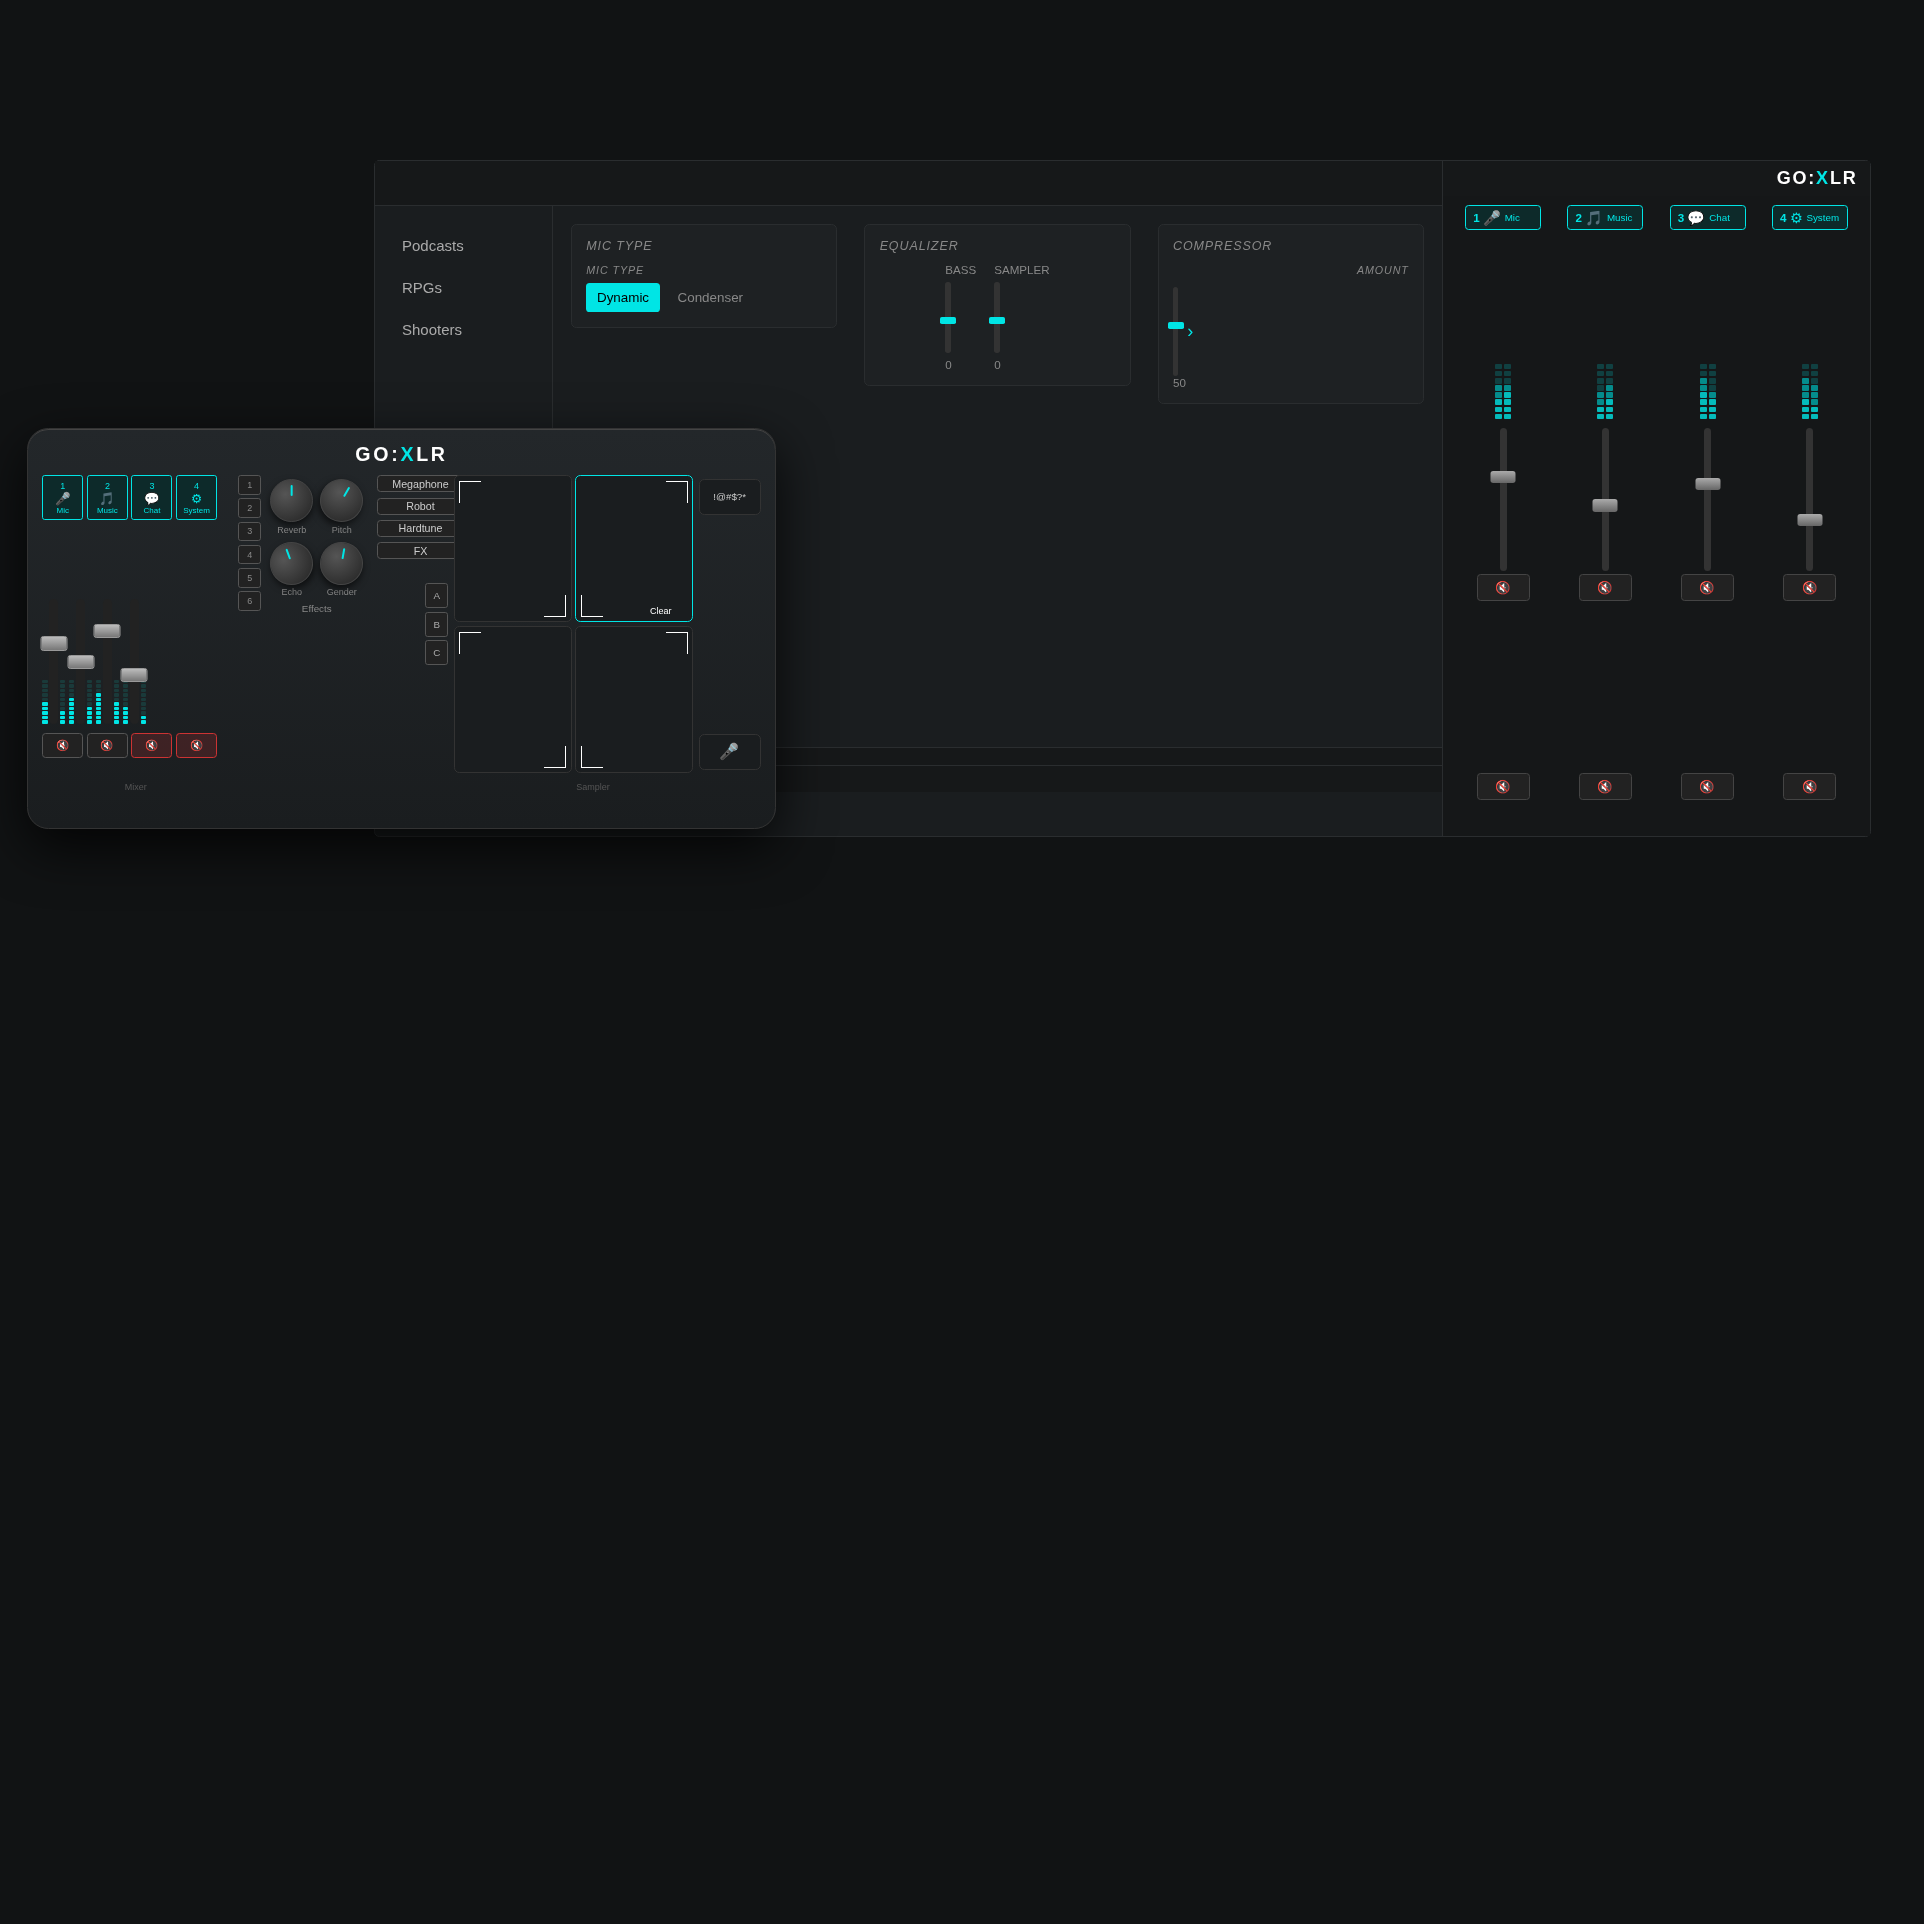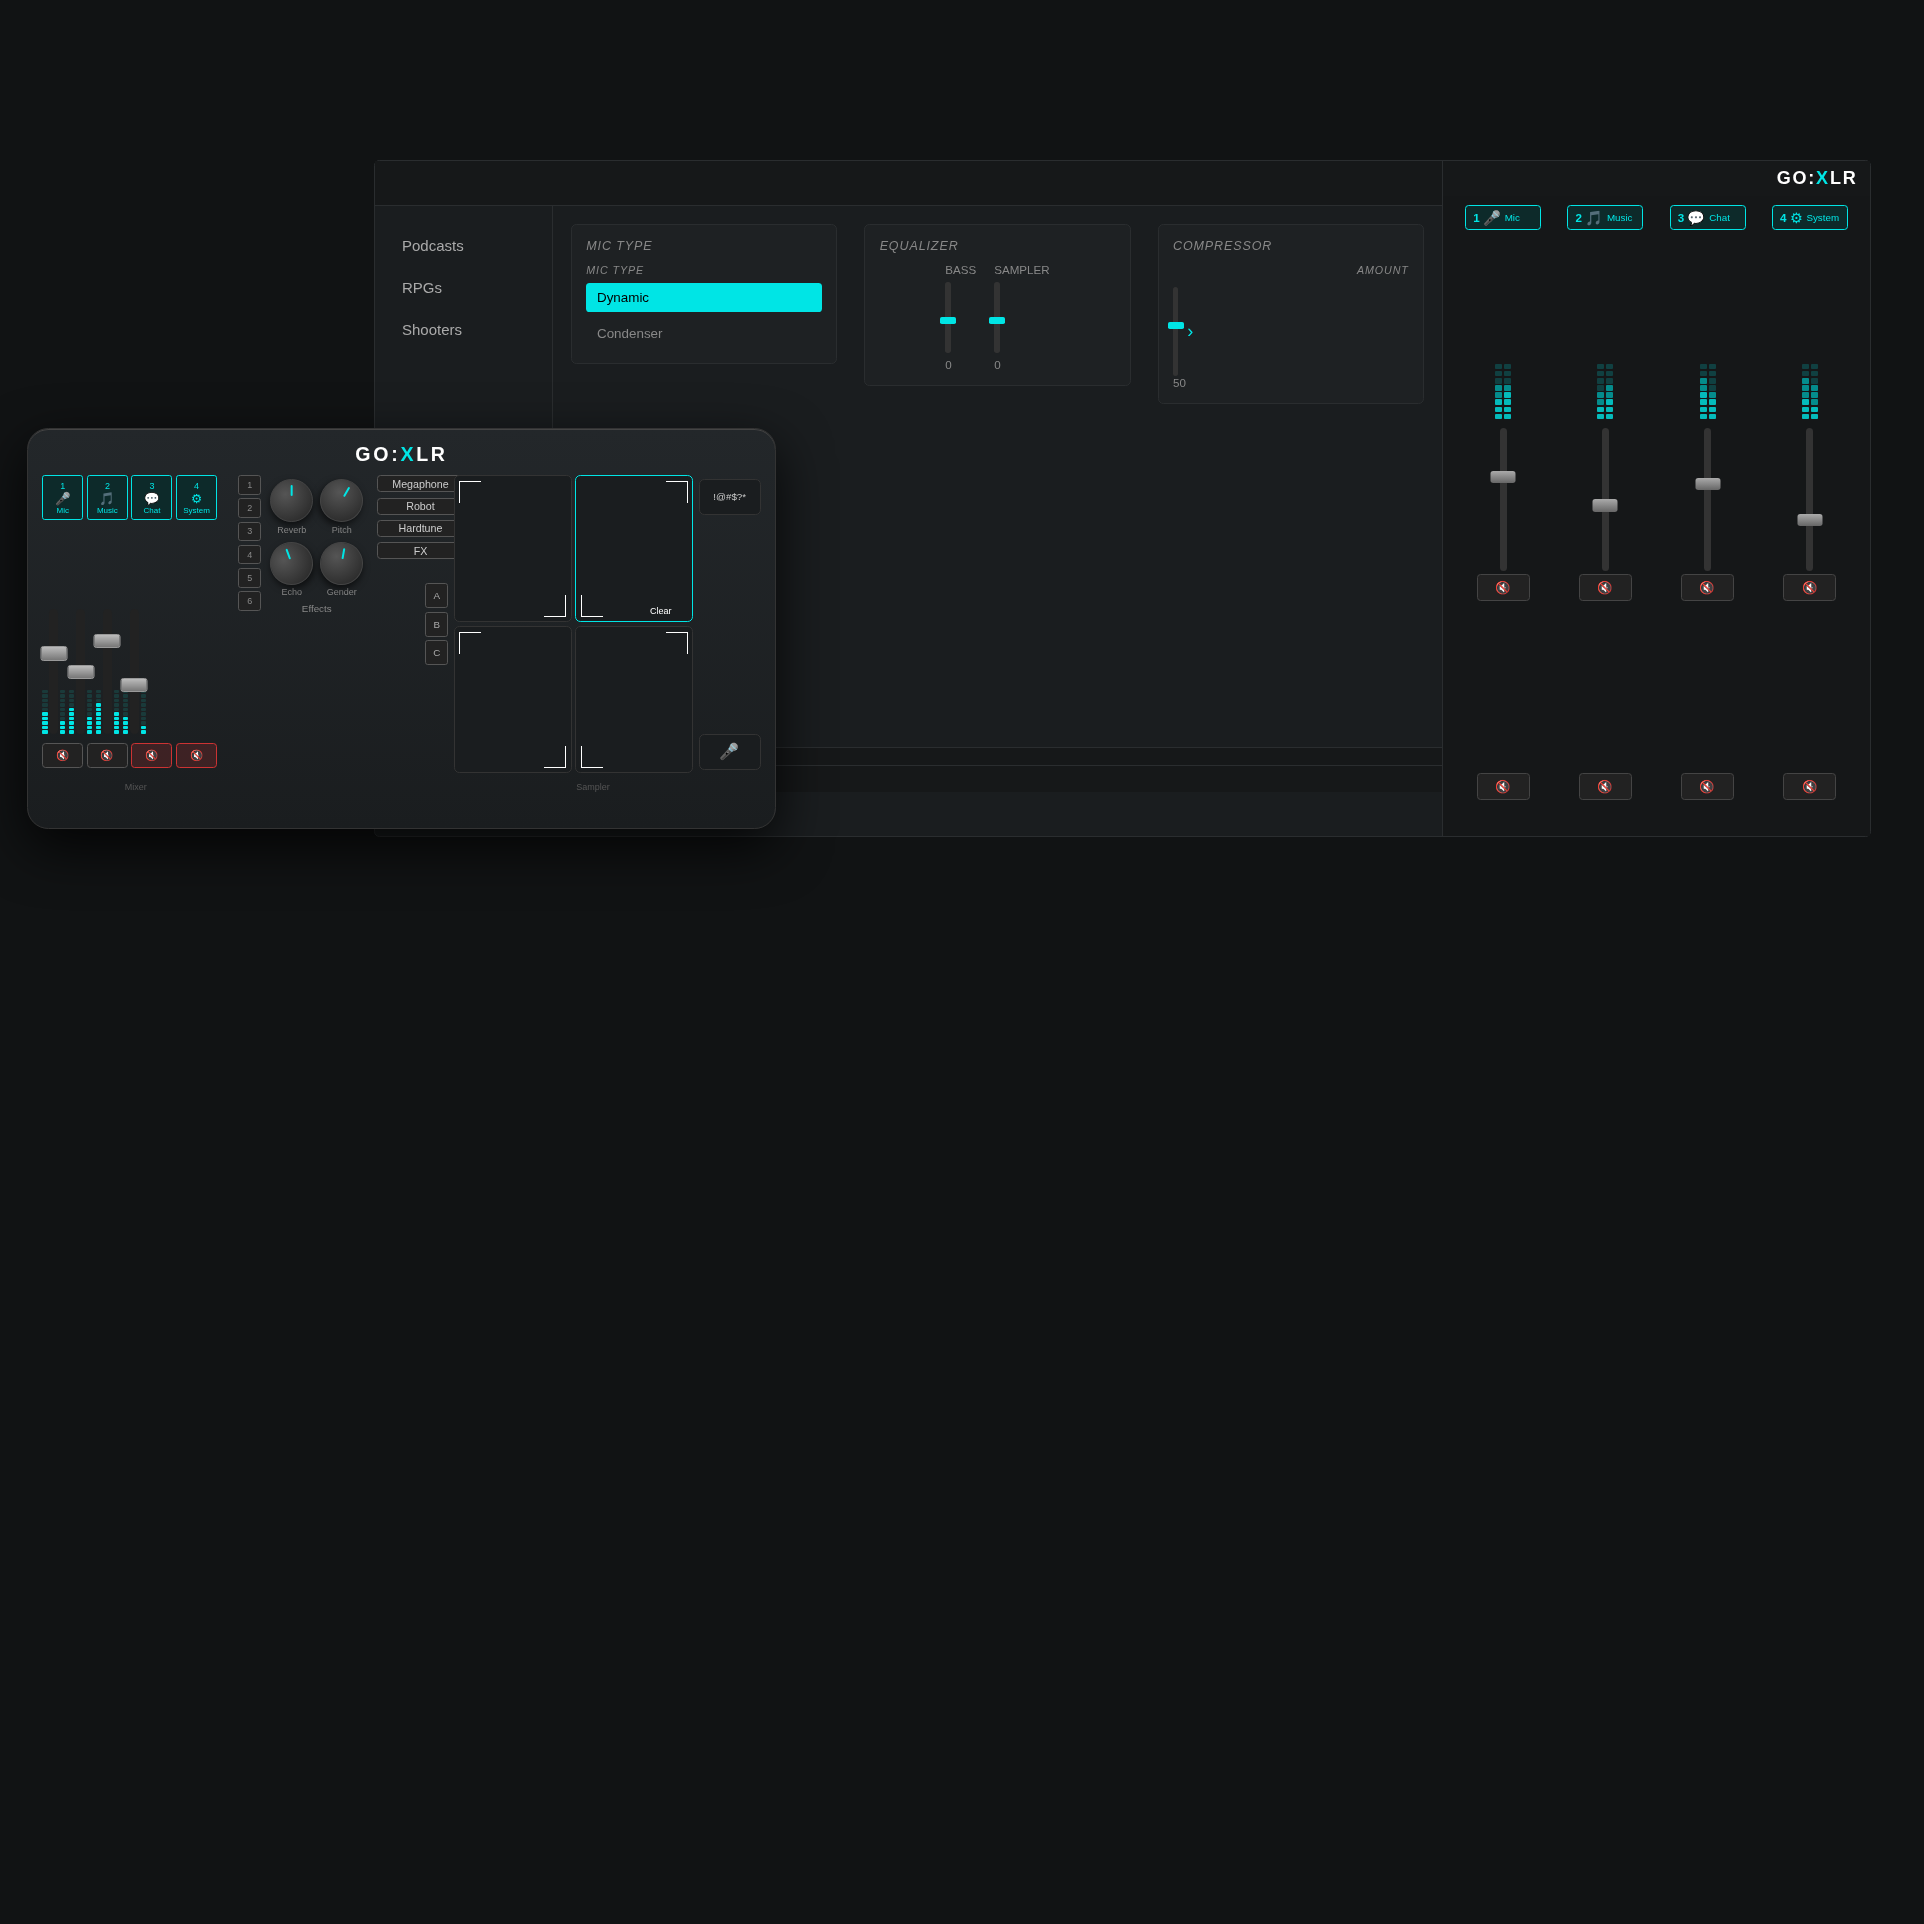--- a/index.html
+++ b/index.html
@@ -265,21 +265,21 @@
 
     .section-title {
       color: #888;
       font-size: 12.5px;
       text-transform: uppercase;
       letter-spacing: 0.9px;
       margin-bottom: 10.7px;
       font-style: italic;
     }
 
-    .mic-type-list { display: flex; flex-direction: column; gap: 7.1px; }
+    .mic-type-list { display: flex; flex-direction: row; gap: 7.1px; }
     .mic-type-item {
       padding: 7.1px 10.7px;
       border-radius: 3.6px;
       color: #888;
       font-size: 13.4px;
       cursor: pointer;
     }
     .mic-type-item.active {
       background: #00e5e5;
       color: #000;
@@ -1115,21 +1115,21 @@
           </div>
         </div>
 
         <div class="mute-buttons-row">
           <div class="hw-mute-btn">🔇</div>
           <div class="hw-mute-btn">🔇</div>
           <div class="hw-mute-btn red-btn">🔇</div>
           <div class="hw-mute-btn red-btn">🔇</div>
         </div>
 
-        <div style="text-align:center; margin-top:9px;">
+        <div style="text-align:center; margin-top:19px;">
           <span class="bottom-label">Mixer</span>
         </div>
       </div>
 
       <div style="display:flex; flex-direction:column; gap:5.3px; width:178px;">
         <div style="display:flex; gap:5.3px;">
 
           <div class="side-buttons-col">
             <div class="fx-num-btn">1</div>
             <div class="fx-num-btn">2</div>

